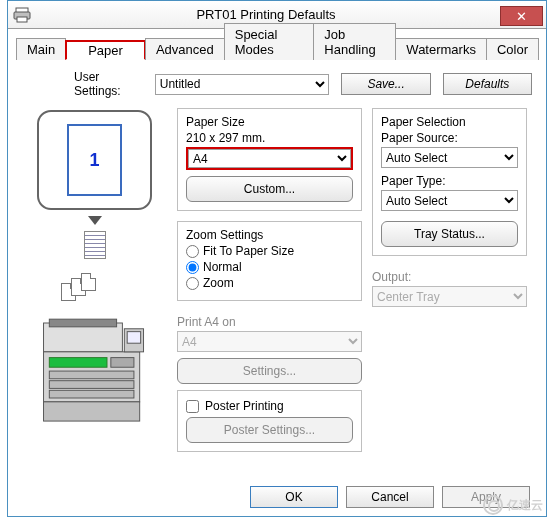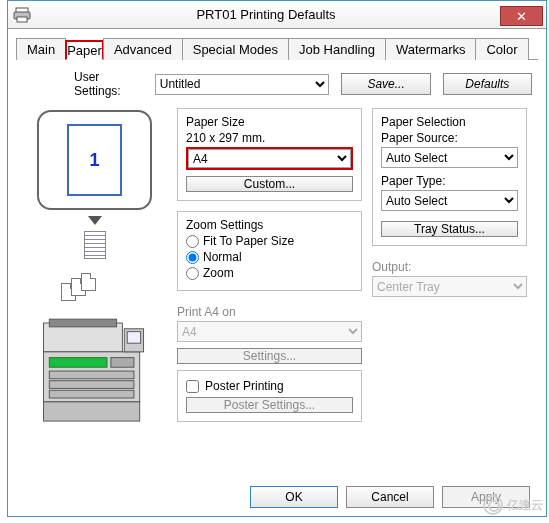--- a/index.html
+++ b/index.html
@@ -7,21 +7,21 @@
 
 .window { position: absolute; left: 7px; top: 0; width: 540px; height: 517px; border: 1px solid #4a90c0; background: #fff; }
 .titlebar { height: 28px; background: linear-gradient(#fff,#f0f0f0); border-bottom: 1px solid #999; display: flex; align-items: center; }
 .titlebar .printer-icon { width: 20px; height: 18px; margin-left: 4px; display:flex; align-items:center; justify-content:center; }
 .titlebar .title { flex: 1; text-align: center; font-size: 13px; color:#000; }
 .titlebar .close-btn { width: 43px; height: 20px; margin: 3px 3px 0 0; background: #c75050; border: 1px solid #8f3030; color: #fff; display: flex; align-items: center; justify-content: center; font-size: 13px; cursor:pointer; }
 
 .tabstrip { margin: 8px 8px 0 8px; display: flex; align-items: flex-end; border-bottom: 1px solid #999; height: 23px; }
 .tab { padding: 3px 10px 3px 10px; border: 1px solid #999; border-bottom: none; background: #f4f4f4; margin-right: -1px; position: relative; top: 1px; cursor:pointer; font-size:13px; }
 .tab.active { background: #fff; top: 1px; border-bottom: 1px solid #fff; }
-.tab-highlight { border: 2px solid #d00000; padding: 1px 0; }
+.tab-highlight { border: 2px solid #d00000; padding: 1px 21px; }
 
 .body-area { padding: 10px 14px; }
 
 .user-row { display: flex; align-items: center; gap: 4px; margin-bottom: 10px; padding-left: 52px; }
 .user-row label { margin-right: 2px; }
 .user-row select { width: 176px; height: 21px; background:#fff; border:1px solid #a0a0a0; }
 .btn { height: 22px; border: 1px solid #888; background: linear-gradient(#fdfdfd,#e6e6e6); cursor:pointer; font-size:12px;}
 .btn:disabled { color:#8a8a8a; background:#f2f2f2; cursor:default;}
 .user-row .btn { width: 90px; font-style: italic; }
 
@@ -41,21 +41,21 @@
 .printer-img { width:125px; height:120px; align-self:center;}
 
 .mid-col { width: 185px; }
 .right-col { width: 155px; }
 
 .group { border: 1px solid #bfbfbf; padding: 6px 8px 8px 8px; margin-bottom: 10px; position:relative;}
 .groupless { padding: 4px 0px 6px 0px; }
 .lbl { display:block; margin-bottom:2px;}
 .sel { width: 100%; height: 21px; background:#fff; border:1px solid #a0a0a0; margin-bottom:6px;}
 .sel:disabled { background:#f4f4f4; color:#888;}
-.btn-full { width: 100%; height: 16px; }
+.btn-full { width: 100%; height: 26px; border-radius: 6px; }
 
 .paper-size-sel-wrap { border:2px solid #d00000; padding:0px; margin-bottom:6px;}
 .paper-size-sel-wrap select { width:100%; height:19px; border:1px solid #a0a0a0; background:#fff;}
 
 .radio-row { display:flex; align-items:center; gap:4px; margin:2px 0; }
 .radio-row input { margin:0;}
 .chk-row { display:flex; align-items:center; gap:6px; margin:2px 0 4px 0;}
 
 .disabled-text { color:#8a8a8a; }
 

